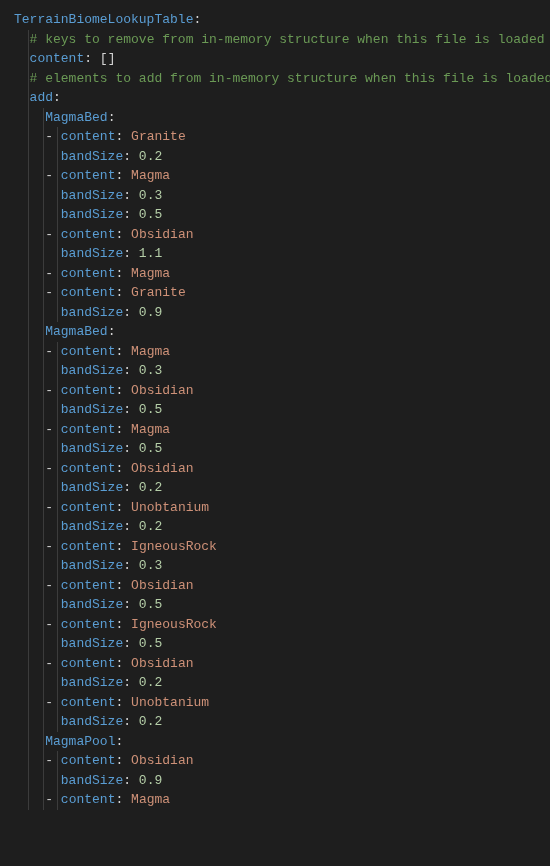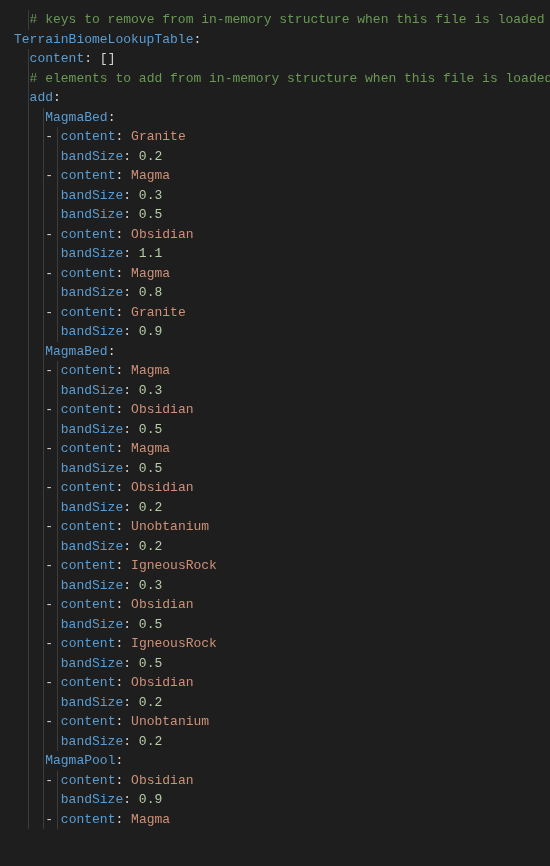--- a/index.html
+++ b/index.html
@@ -29,36 +29,35 @@
     top: 0;
     bottom: 0;
     width: 1px;
     background: #3c3c3c;
   }
 </style>
 </head>
 <body>
 
 <div id="code">
+    <div class="line"><span><span class="key">TerrainBiomeLookupTable</span><span class="punct">:</span></span></div>
     <div class="line"><span class="guide" style="left: 14.4px;"></span><span>  <span class="comment"># keys to remove from in-memory structure when this file is loaded</span></span></div>
-    <div class="line"><span><span class="key">TerrainBiomeLookupTable</span><span class="punct">:</span></span></div>
     <div class="line"><span class="guide" style="left: 14.4px;"></span><span>  <span class="key">content</span><span class="punct">:</span> <span class="empty">[]</span></span></div>
     <div class="line"><span class="guide" style="left: 14.4px;"></span><span>  <span class="comment"># elements to add from in-memory structure when this file is loaded</span></span></div>
     <div class="line"><span class="guide" style="left: 14.4px;"></span><span>  <span class="key">add</span><span class="punct">:</span></span></div>
     <div class="line"><span class="guide" style="left: 14.4px;"></span><span class="guide" style="left: 28.8px;"></span><span>    <span class="key">MagmaBed</span><span class="punct">:</span></span></div>
     <div class="line"><span class="guide" style="left: 14.4px;"></span><span class="guide" style="left: 28.8px;"></span><span class="guide" style="left: 43.2px;"></span><span>    <span class="punct">-</span> <span class="key">content</span><span class="punct">:</span> <span class="string">Granite</span></span></div>
     <div class="line"><span class="guide" style="left: 14.4px;"></span><span class="guide" style="left: 28.8px;"></span><span class="guide" style="left: 43.2px;"></span><span>      <span class="key">bandSize</span><span class="punct">:</span> <span class="number">0.2</span></span></div>
     <div class="line"><span class="guide" style="left: 14.4px;"></span><span class="guide" style="left: 28.8px;"></span><span class="guide" style="left: 43.2px;"></span><span>    <span class="punct">-</span> <span class="key">content</span><span class="punct">:</span> <span class="string">Magma</span></span></div>
     <div class="line"><span class="guide" style="left: 14.4px;"></span><span class="guide" style="left: 28.8px;"></span><span class="guide" style="left: 43.2px;"></span><span>      <span class="key">bandSize</span><span class="punct">:</span> <span class="number">0.3</span></span></div>
     <div class="line"><span class="guide" style="left: 14.4px;"></span><span class="guide" style="left: 28.8px;"></span><span class="guide" style="left: 43.2px;"></span></div>
     <div class="line"><span class="guide" style="left: 14.4px;"></span><span class="guide" style="left: 28.8px;"></span><span class="guide" style="left: 43.2px;"></span><span>      <span class="key">bandSize</span><span class="punct">:</span> <span class="number">0.5</span></span></div>
     <div class="line"><span class="guide" style="left: 14.4px;"></span><span class="guide" style="left: 28.8px;"></span><span class="guide" style="left: 43.2px;"></span><span>    <span class="punct">-</span> <span class="key">content</span><span class="punct">:</span> <span class="string">Obsidian</span></span></div>
     <div class="line"><span class="guide" style="left: 14.4px;"></span><span class="guide" style="left: 28.8px;"></span><span class="guide" style="left: 43.2px;"></span><span>      <span class="key">bandSize</span><span class="punct">:</span> <span class="number">1.1</span></span></div>
     <div class="line"><span class="guide" style="left: 14.4px;"></span><span class="guide" style="left: 28.8px;"></span><span class="guide" style="left: 43.2px;"></span><span>    <span class="punct">-</span> <span class="key">content</span><span class="punct">:</span> <span class="string">Magma</span></span></div>
-    <div class="line"><span class="guide" style="left: 14.4px;"></span><span class="guide" style="left: 28.8px;"></span><span class="guide" style="left: 43.2px;"></span><span>      <span class="key">bandSize</span><span class="punct">:</span> <span class="number">0.8</span></span></div>
     <div class="line"><span class="guide" style="left: 14.4px;"></span><span class="guide" style="left: 28.8px;"></span><span class="guide" style="left: 43.2px;"></span><span>    <span class="punct">-</span> <span class="key">content</span><span class="punct">:</span> <span class="string">Granite</span></span></div>
     <div class="line"><span class="guide" style="left: 14.4px;"></span><span class="guide" style="left: 28.8px;"></span><span class="guide" style="left: 43.2px;"></span><span>      <span class="key">bandSize</span><span class="punct">:</span> <span class="number">0.9</span></span></div>
     <div class="line"><span class="guide" style="left: 14.4px;"></span><span class="guide" style="left: 28.8px;"></span><span>    <span class="key">MagmaBed</span><span class="punct">:</span></span></div>
     <div class="line"><span class="guide" style="left: 14.4px;"></span><span class="guide" style="left: 28.8px;"></span><span class="guide" style="left: 43.2px;"></span><span>    <span class="punct">-</span> <span class="key">content</span><span class="punct">:</span> <span class="string">Magma</span></span></div>
     <div class="line"><span class="guide" style="left: 14.4px;"></span><span class="guide" style="left: 28.8px;"></span><span class="guide" style="left: 43.2px;"></span><span>      <span class="key">bandSize</span><span class="punct">:</span> <span class="number">0.3</span></span></div>
     <div class="line"><span class="guide" style="left: 14.4px;"></span><span class="guide" style="left: 28.8px;"></span><span class="guide" style="left: 43.2px;"></span><span>    <span class="punct">-</span> <span class="key">content</span><span class="punct">:</span> <span class="string">Obsidian</span></span></div>
     <div class="line"><span class="guide" style="left: 14.4px;"></span><span class="guide" style="left: 28.8px;"></span><span class="guide" style="left: 43.2px;"></span><span>      <span class="key">bandSize</span><span class="punct">:</span> <span class="number">0.5</span></span></div>
     <div class="line"><span class="guide" style="left: 14.4px;"></span><span class="guide" style="left: 28.8px;"></span><span class="guide" style="left: 43.2px;"></span><span>    <span class="punct">-</span> <span class="key">content</span><span class="punct">:</span> <span class="string">Magma</span></span></div>
     <div class="line"><span class="guide" style="left: 14.4px;"></span><span class="guide" style="left: 28.8px;"></span><span class="guide" style="left: 43.2px;"></span><span>      <span class="key">bandSize</span><span class="punct">:</span> <span class="number">0.5</span></span></div>
     <div class="line"><span class="guide" style="left: 14.4px;"></span><span class="guide" style="left: 28.8px;"></span><span class="guide" style="left: 43.2px;"></span><span>    <span class="punct">-</span> <span class="key">content</span><span class="punct">:</span> <span class="string">Obsidian</span></span></div>

